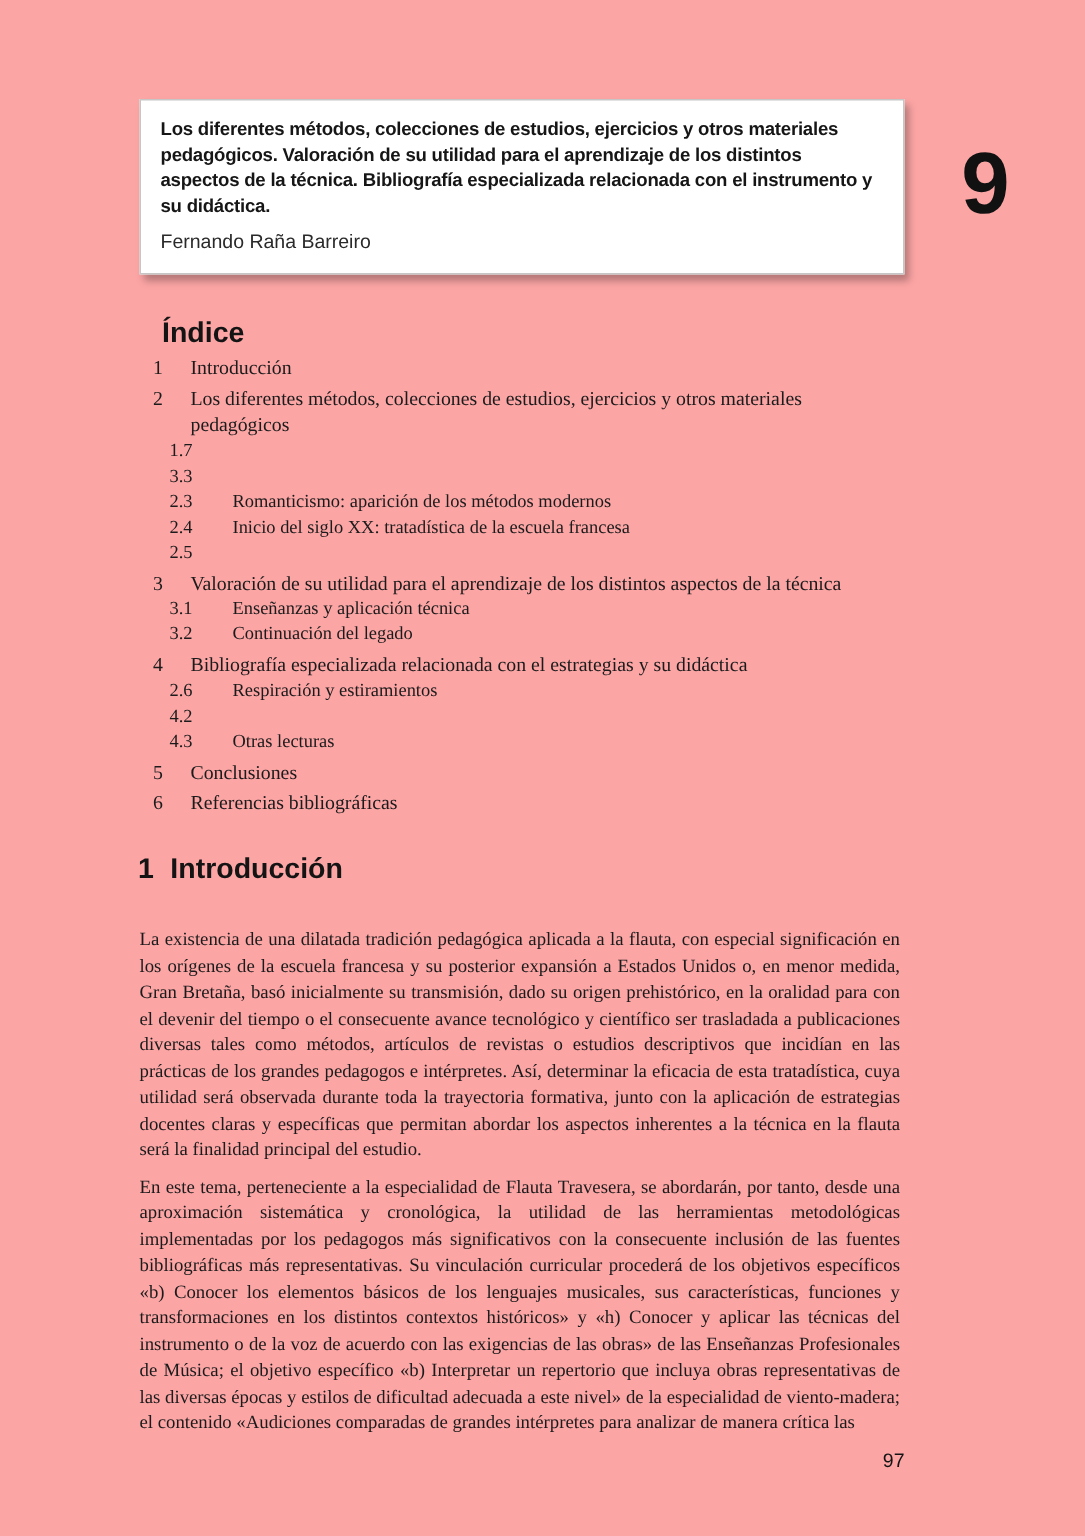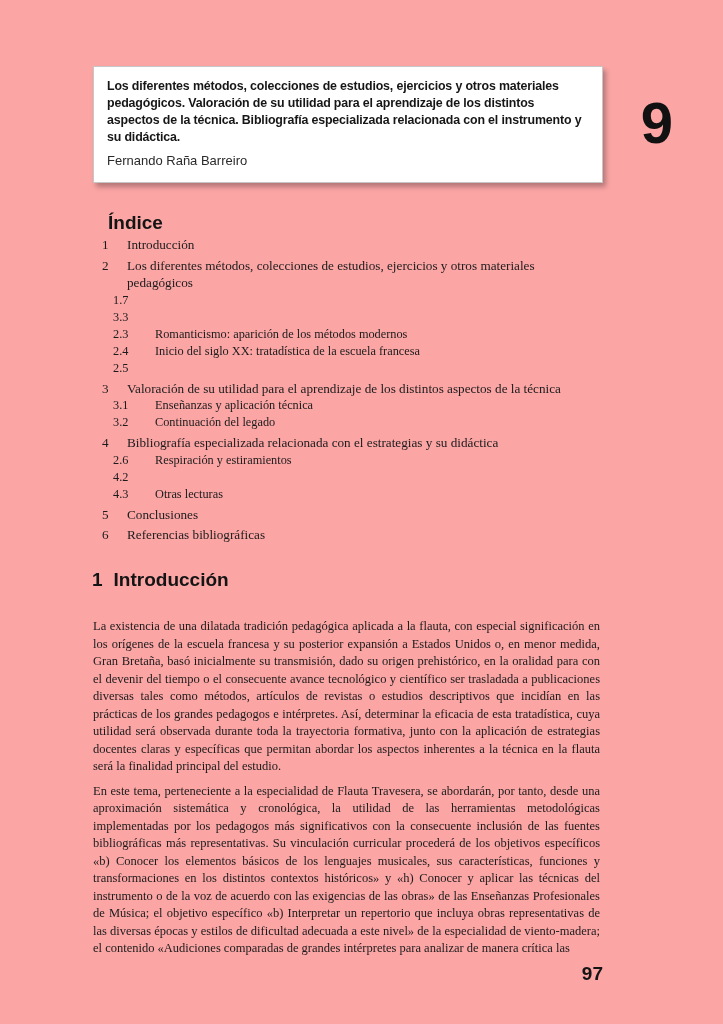--- a/index.html
+++ b/index.html
@@ -131,22 +131,22 @@
     hyphens: auto;
     -webkit-hyphens: auto;
   }
 
   
   .page-number {
     position: absolute;
     right: 120px;
     top: 966px;
     font-family: "Liberation Sans", sans-serif;
-    font-weight: bold;
-    font-size: 19px;
+    font-weight: normal;
+    font-size: 13px;
     line-height: 16px;
     color: #141414;
     text-align: right;
   }
 </style>
 </head>
 <body>
 
 <div class="page">
 

